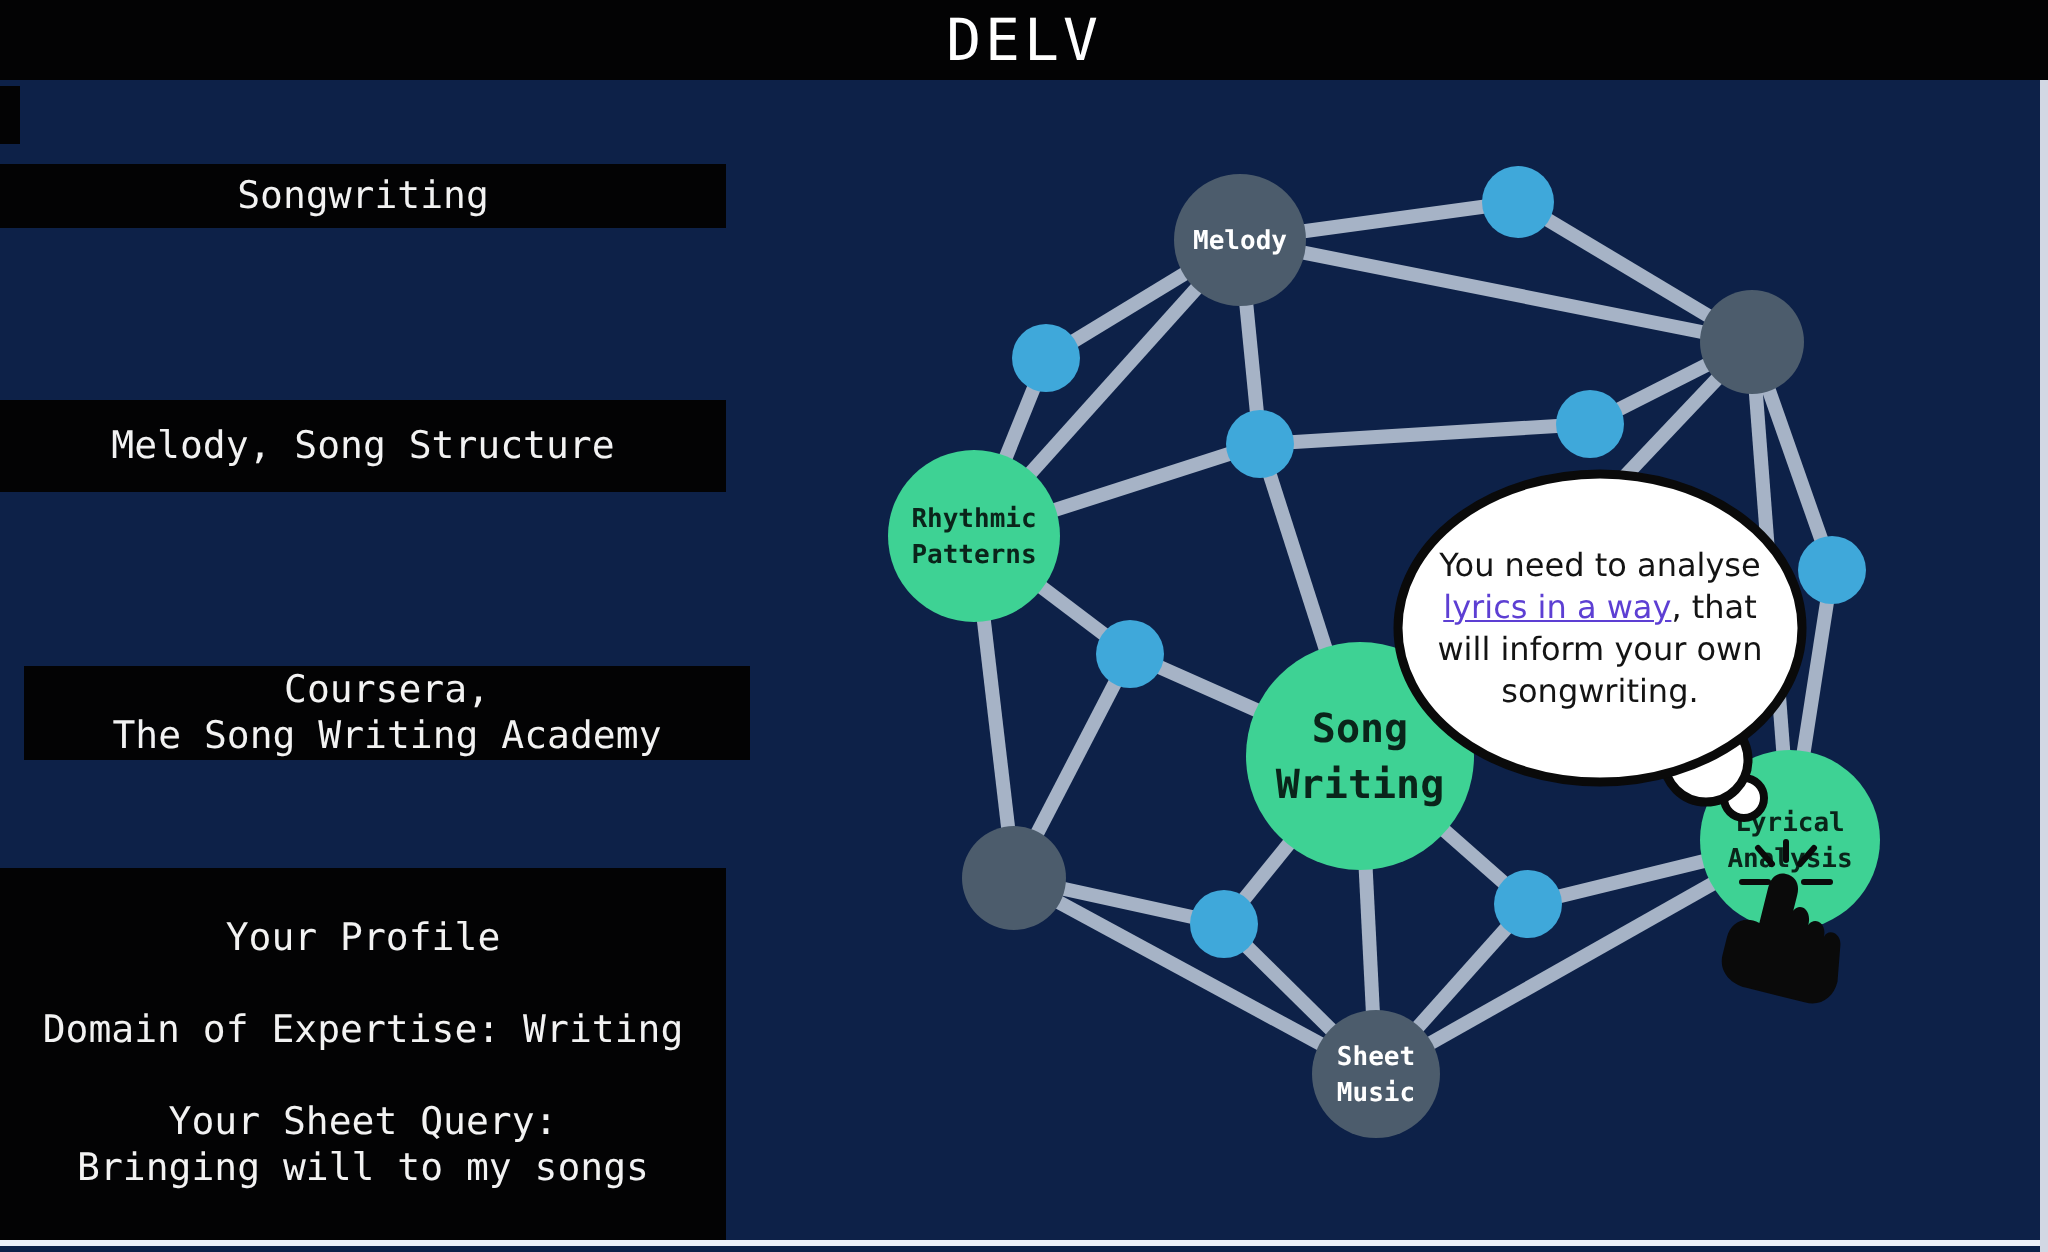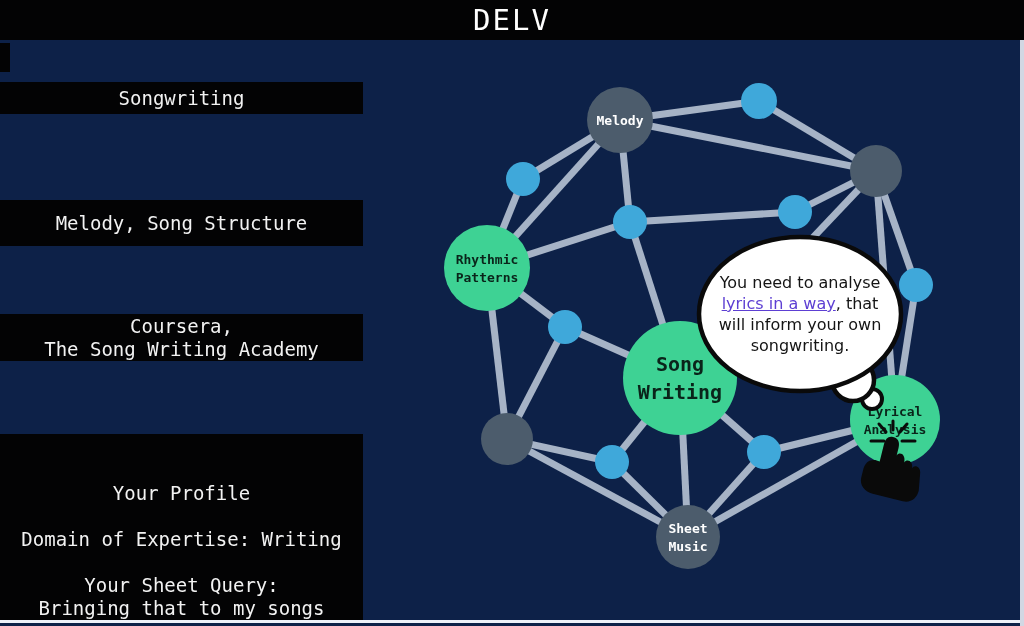--- a/index.html
+++ b/index.html
@@ -10,22 +10,22 @@
             display:flex;align-items:center;justify-content:center;}
   .titlebar .title{color:#ffffff;font-size:29px;letter-spacing:2px;font-family:"DejaVu Sans Mono",monospace;}
 
   .stub{position:absolute;left:0;top:43px;width:10px;height:29px;background:#030304;}
 
   .sbox{position:absolute;left:0;width:363px;background:#030304;color:#f2f2f2;
         display:flex;flex-direction:column;align-items:center;justify-content:center;
         font-size:19px;line-height:23px;text-align:center;}
   .sbox-1{top:82px;height:32px;}
   .sbox-2{top:200px;height:46px;}
-  .sbox-3{top:314px;height:47px;}
-  .sbox-4{top:434px;height:186px;justify-content:flex-end;}
+  .sbox-3{top:333px;height:47px;margin-left:12px;}
+  .sbox-4{top:434px;height:186px;}
 
   .bottom-line{position:absolute;left:0;top:620px;width:1024px;height:3px;background:#edf0f8;}
   .right-strip{position:absolute;left:1020px;top:40px;width:4px;height:586px;background:#d2d7e3;}
 
   #graph-svg{position:absolute;left:0;top:0;width:1024px;height:626px;}
 
   .bubble-text{position:absolute;left:711px;top:253px;width:178px;height:122px;
                display:flex;align-items:center;justify-content:center;text-align:center;
                font-family:"DejaVu Sans",sans-serif;font-size:16px;line-height:21px;
                color:#141414;font-weight:500;}
@@ -51,21 +51,21 @@
   <div class="sbox sbox-3">
       <div>Coursera,</div>
       <div>The Song Writing Academy</div>
     </div>
   <div class="sbox sbox-4">
       <div>Your Profile</div>
       <div>&nbsp;</div>
       <div>Domain of Expertise: Writing</div>
       <div>&nbsp;</div>
       <div>Your Sheet Query:</div>
-      <div>Bringing that to my songs</div>
+      <div>Bringing will to my songs</div>
     </div>
 
   <svg id="graph-svg" viewBox="0 0 1024 626" xmlns="http://www.w3.org/2000/svg">
     <g id="graph-layer">
         <line x1="620" y1="120" x2="523" y2="179" stroke="#b7c3d4" stroke-width="7" stroke-opacity="0.9"></line>
         <line x1="620" y1="120" x2="487" y2="268" stroke="#b7c3d4" stroke-width="7" stroke-opacity="0.9"></line>
         <line x1="620" y1="120" x2="630" y2="222" stroke="#b7c3d4" stroke-width="7" stroke-opacity="0.9"></line>
         <line x1="620" y1="120" x2="759" y2="101" stroke="#b7c3d4" stroke-width="7" stroke-opacity="0.9"></line>
         <line x1="620" y1="120" x2="876" y2="171" stroke="#b7c3d4" stroke-width="7" stroke-opacity="0.9"></line>
         <line x1="523" y1="179" x2="487" y2="268" stroke="#b7c3d4" stroke-width="7" stroke-opacity="0.9"></line>

